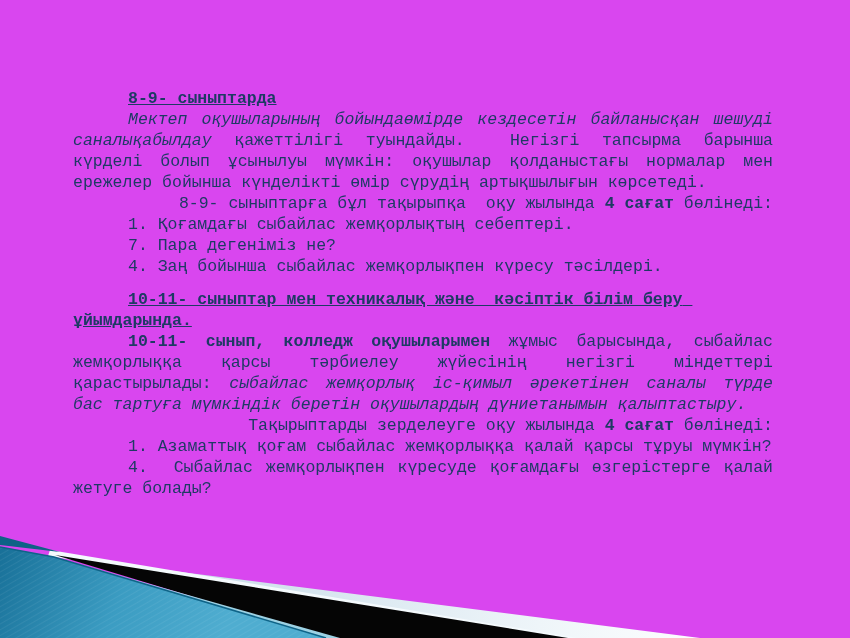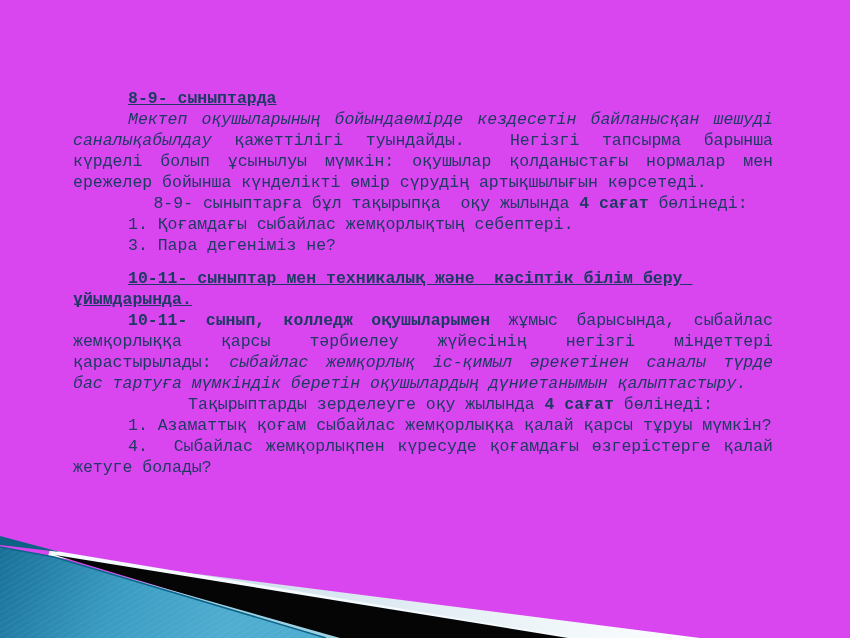--- a/index.html
+++ b/index.html
@@ -23,21 +23,21 @@
     }
     .heading {
       font-weight: bold;
       text-decoration: underline;
       text-indent: 55px;
       text-align: left;
       white-space: pre-wrap;
     }
     .heading2 { margin-top: 12px; }
     .para { text-indent: 55px; white-space: pre-wrap; }
-    .hours { text-indent: 55px; text-align: center; white-space: pre-wrap; }
+    .hours { text-indent: 55px; text-align: right; white-space: pre-wrap; }
     .item { text-indent: 55px; white-space: pre-wrap; }
     .it { font-style: italic; }
     .bd { font-weight: bold; }
     .footer-art {
       position: absolute;
       left: 0; top: 0;
       width: 850px; height: 638px;
       pointer-events: none;
     }
   </style>
@@ -48,21 +48,22 @@
 
   <div class="content">
 
     <div class="heading">8-9- сыныптарда</div>
 
     <div class="para"><span class="it">Мектеп оқушыларының бойындаөмірде кездесетін байланысқан шешуді саналықабылдау </span><span>қажеттілігі туындайды.  Негізгі тапсырма барынша күрделі болып ұсынылуы мүмкін: оқушылар қолданыстағы нормалар мен ережелер бойынша күнделікті өмір сүрудің артықшылығын көрсетеді.</span></div>
 
     <div class="hours"><span>8-9- сыныптарға бұл тақырыпқа  оқу жылында </span><span class="bd">4 сағат</span><span> бөлінеді:</span></div>
 
     <div class="item">1. Қоғамдағы сыбайлас жемқорлықтың себептері.</div>
-    <div class="item">3. Пара дегеніміз не?</div>
+    <div class="item">7. Пара дегеніміз не?</div>
+    <div class="item">4. Заң бойынша сыбайлас жемқорлықпен күресу тәсілдері.</div>
 
     <div class="heading heading2">10-11- сыныптар мен техникалық және  кәсіптік білім беру ұйымдарында.</div>
 
     <div class="para"><span class="bd">10-11- сынып, колледж оқушыларымен </span><span>жұмыс барысында, сыбайлас жемқорлыққа қарсы тәрбиелеу жүйесінің негізгі міндеттері қарастырылады: </span><span class="it">сыбайлас жемқорлық іс-қимыл әрекетінен саналы түрде  бас тартуға мүмкіндік беретін оқушылардың дүниетанымын қалыптастыру.</span></div>
 
     <div class="hours"><span>Тақырыптарды зерделеуге оқу жылында </span><span class="bd">4 сағат</span><span> бөлінеді:</span></div>
 
     <div class="item">1. Азаматтық қоғам сыбайлас жемқорлыққа қалай қарсы тұруы мүмкін?</div>
     <div class="item">4.  Сыбайлас жемқорлықпен күресуде қоғамдағы өзгерістерге қалай жетуге болады?</div>
 

